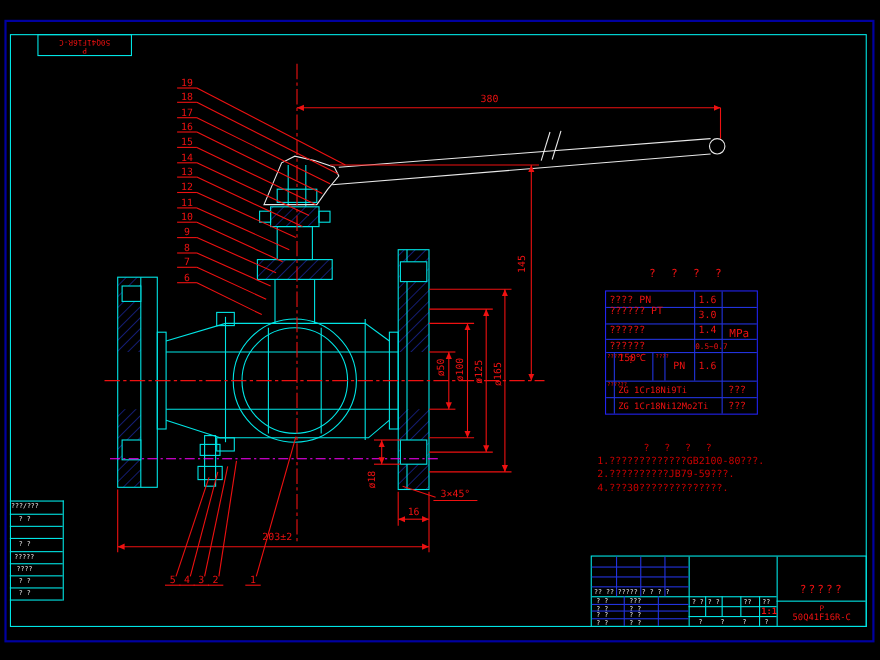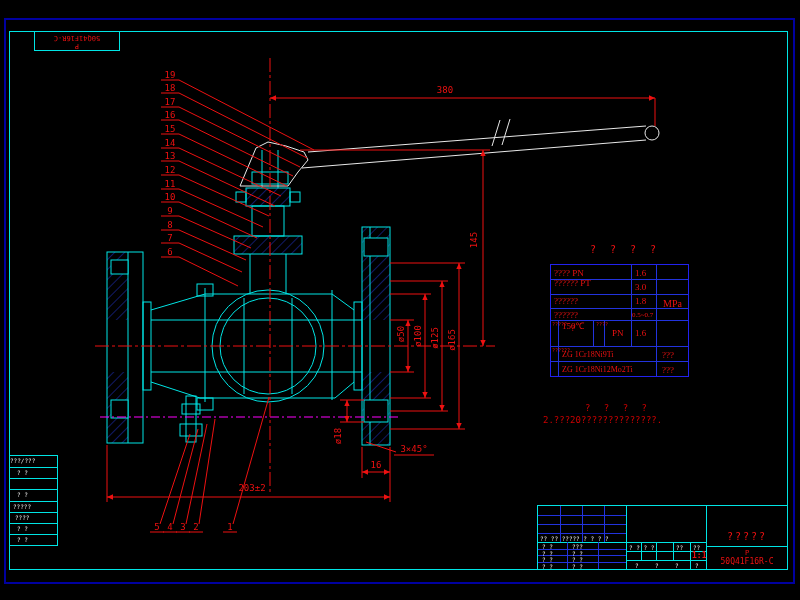--- a/index.html
+++ b/index.html
@@ -4,21 +4,21 @@
 <style>
   html,body{margin:0;padding:0;background:#000;}
   #stage{position:relative;width:800px;height:600px;background:#000;overflow:hidden;
          font-family:"DejaVu Sans Mono",monospace;}
   .abs{position:absolute;}
   .red{color:#e11;}
   .wht{color:#e8e8e8;}
   .line{position:absolute;background:#00e5e5;}
   .bluline{position:absolute;background:#2233dd;}
   .tblbox{position:absolute;border:1px solid #2222ee;}
-  .cell-red{color:#e11;font-size:9px;line-height:10px;white-space:nowrap;font-family:Liberation Serif, serif;}
+  .cell-red{color:#e11;font-size:9px;line-height:10px;white-space:nowrap;}
   .tiny{font-size:6px;line-height:7px;white-space:nowrap;}
   .vstack{word-break:break-all;font-size:5px;line-height:5px;color:#e11;}
   svg text{font-family:"DejaVu Sans Mono",monospace;}
 </style>
 </head>
 <body>
 
 <div id="stage">
 
   <svg class="abs" style="left:0;top:0" width="800" height="600" viewBox="0 0 800 600">
@@ -227,42 +227,44 @@
     <div class="bluline" style="left:105px;top:0;width:1px;height:111px;"></div>
     <div class="bluline" style="left:7px;top:55px;width:1px;height:56px;"></div>
     <div class="bluline" style="left:42px;top:55px;width:1px;height:26px;"></div>
     <div class="bluline" style="left:53px;top:55px;width:1px;height:26px;"></div>
 
     <div class="abs cell-red" style="left:3px;top:3px;">???? PN</div>
     <div class="abs cell-red" style="left:84px;top:3px;">1.6</div>
     <div class="abs cell-red" style="left:3px;top:13px;">?????? PT</div>
     <div class="abs cell-red" style="left:84px;top:17px;">3.0</div>
     <div class="abs cell-red" style="left:3px;top:31px;">??????</div>
-    <div class="abs cell-red" style="left:84px;top:31px;">1.8</div>
+    <div class="abs cell-red" style="left:84px;top:31px;">1.4</div>
     <div class="abs cell-red" style="left:3px;top:45px;">??????</div>
     <div class="abs cell-red" style="left:81px;top:45px;font-size:7px;">0.5~0.7</div>
     <div class="abs cell-red" style="left:112px;top:34px;font-size:10px;">MPa</div>
 
     <div class="abs vstack" style="left:1px;top:57px;width:6px;">?????</div>
     <div class="abs cell-red" style="left:20px;top:58px;">?</div>
     <div class="abs cell-red" style="left:11px;top:56px;">150℃</div>
     <div class="abs vstack" style="left:45px;top:57px;width:6px;">????</div>
     <div class="abs cell-red" style="left:61px;top:63px;">PN</div>
     <div class="abs cell-red" style="left:84px;top:63px;">1.6</div>
 
     <div class="abs vstack" style="left:1px;top:83px;width:6px;">??????</div>
     <div class="abs cell-red" style="left:11px;top:85px;font-size:8px;">ZG 1Cr18Ni9Ti</div>
     <div class="abs cell-red" style="left:111px;top:85px;">???</div>
     <div class="abs cell-red" style="left:11px;top:100px;font-size:8px;">ZG 1Cr18Ni12Mo2Ti</div>
     <div class="abs cell-red" style="left:111px;top:100px;">???</div>
   </div>
 
   <div class="abs" style="left:543px;top:402px;width:215px;color:#c00;font-size:9px;line-height:12px;">
     <div style="text-align:center;width:150px;letter-spacing:4px;">? ? ? ?</div>
-    <div>2.???20??????????????.</div>
+    <div>1.?????????????GB2100-80???.</div>
+    <div>2.??????????JB79-59???.</div>
+    <div>4.???30??????????????.</div>
   </div>
 
   <div class="abs" style="left:9px;top:455px;width:48px;height:90px;border-top:1px solid #00e5e5;border-right:1px solid #00e5e5;">
     <div class="abs tiny wht" style="left:1px;top:1px;">???/???</div>
     <div class="line" style="left:0;top:11px;width:48px;height:1px;"></div>
     <div class="abs tiny wht" style="left:8px;top:13px;">? ?</div>
     <div class="line" style="left:0;top:22px;width:48px;height:1px;"></div>
     <div class="abs tiny wht" style="left:8px;top:24px;"></div>
     <div class="line" style="left:0;top:33px;width:48px;height:1px;"></div>
     <div class="abs tiny wht" style="left:8px;top:35px;">? ?</div>

